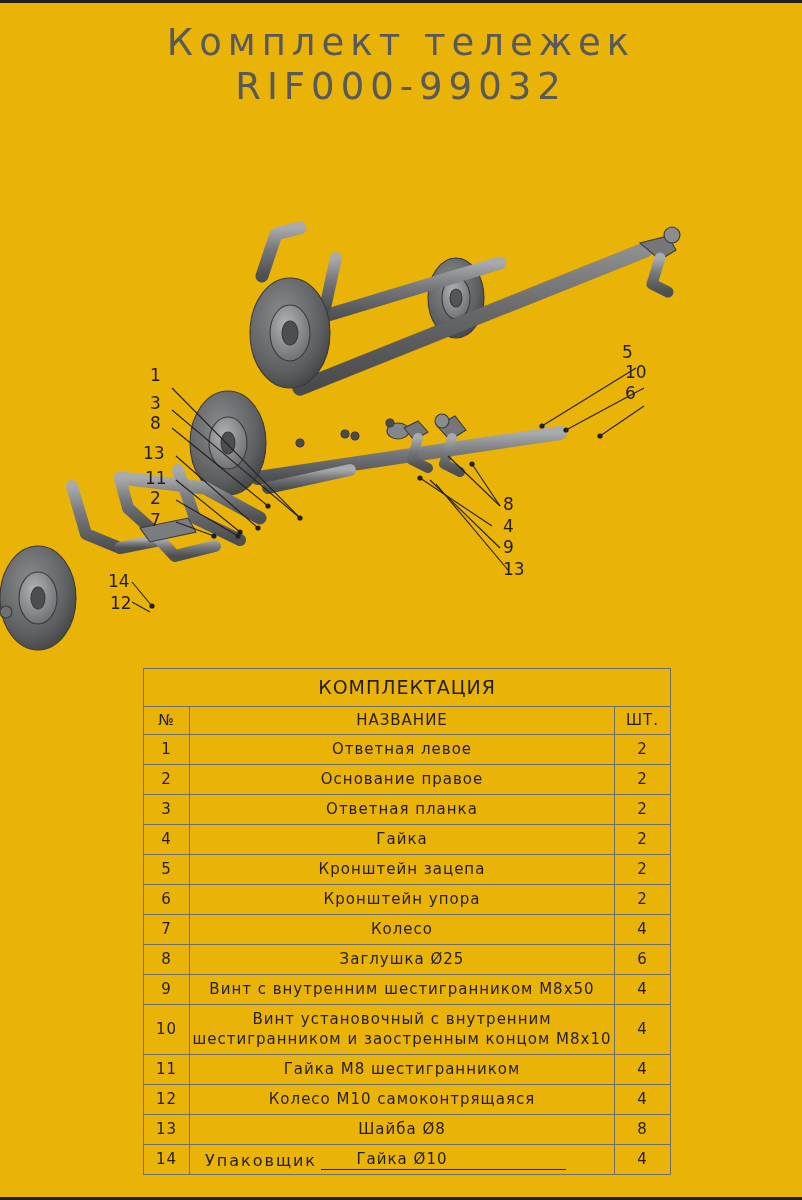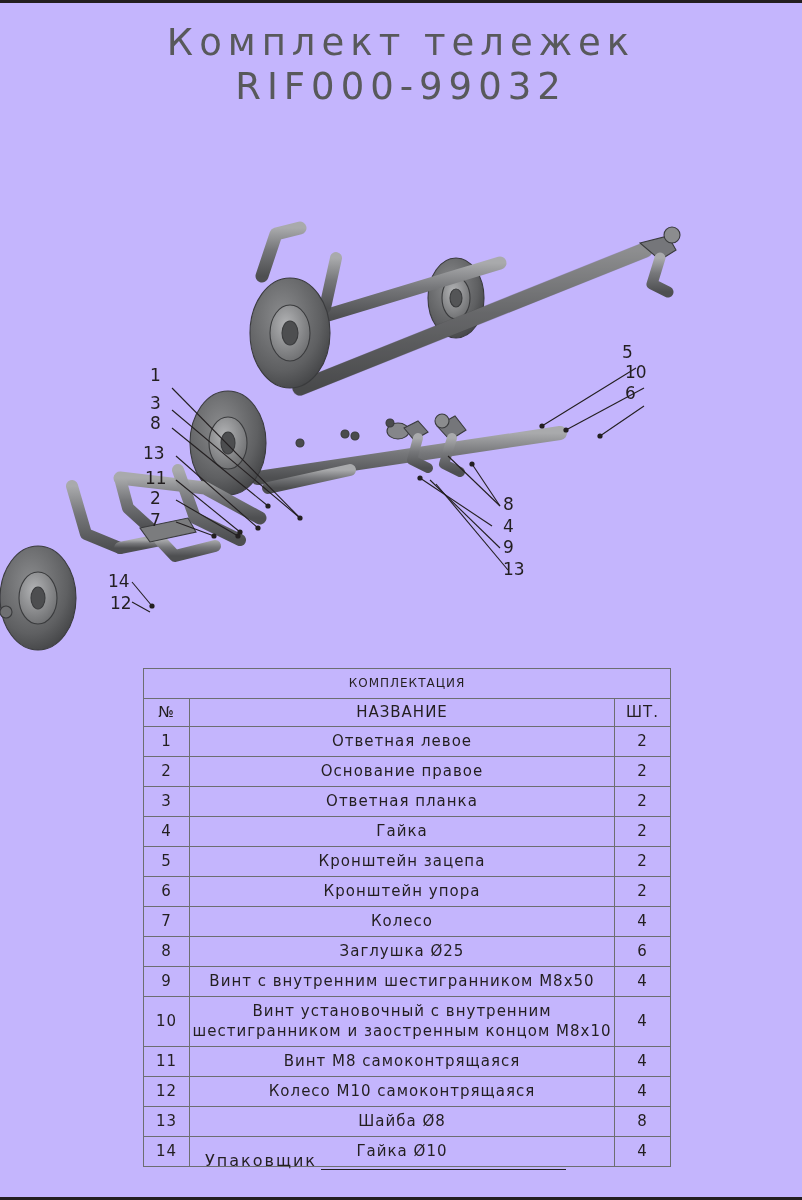--- a/index.html
+++ b/index.html
@@ -13,21 +13,21 @@
     color: #231f20;
     position: relative;
     overflow: hidden;
   }
   .page {
     position: absolute;
     left: 0; top: 0;
     width: 802px; height: 1200px;
     border-top: 3px solid #231f20;
     border-bottom: 3px solid #231f20;
-    background: #c4b5fd;
+    background: #eab308;
   }
   
   .title-block {
     position: absolute;
     top: 18px; left: 0; width: 100%;
     text-align: center;
   }
   .title-line {
     font-family: "DejaVu Sans", sans-serif;
     font-size: 37px;
@@ -65,21 +65,21 @@
     color: #231f20;
   }
   table.bom td, table.bom th {
     border: 1px solid #6d6e71;
     text-align: center;
     vertical-align: middle;
     font-weight: 400;
     letter-spacing: 1px;
   }
   .bom-title td {
-    font-size: 12px;
+    font-size: 19px;
     letter-spacing: 3px;
     padding: 7px 0 8px 0;
     color: #231f20;
   }
   .bom-head td {
     font-size: 15px;
     letter-spacing: 2px;
     padding: 4px 0 5px 0;
   }
   .bom-row td {
@@ -309,21 +309,21 @@
           <td class="col-name">Винт с внутренним шестигранником М8х50</td>
           <td class="col-qty">4</td>
         </tr>
         <tr class="bom-row">
           <td class="col-num">10</td>
           <td class="col-name">Винт установочный с внутренним шестигранником и заостренным концом М8х10</td>
           <td class="col-qty">4</td>
         </tr>
         <tr class="bom-row">
           <td class="col-num">11</td>
-          <td class="col-name">Винт М8 самоконтрящаяся</td>
+          <td class="col-name">Гайка М8 шестигранником</td>
           <td class="col-qty">4</td>
         </tr>
         <tr class="bom-row">
           <td class="col-num">12</td>
           <td class="col-name">Колесо М10 самоконтрящаяся</td>
           <td class="col-qty">4</td>
         </tr>
         <tr class="bom-row">
           <td class="col-num">13</td>
           <td class="col-name">Шайба Ø8</td>

